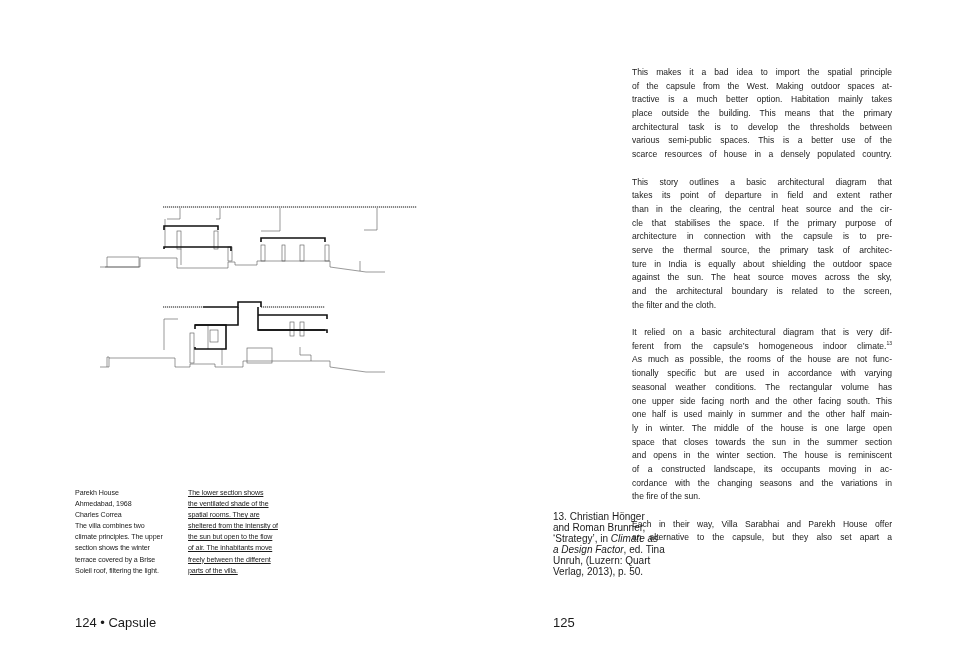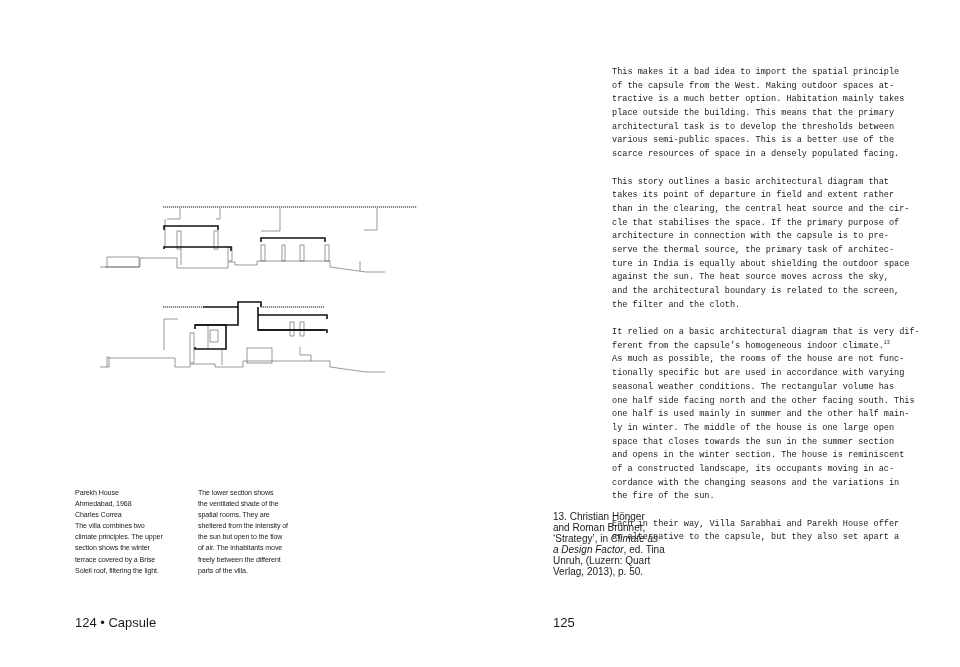--- a/index.html
+++ b/index.html
@@ -10,21 +10,21 @@
   .page-right { left:480px; width:480px; }
 
   .drawing { position:absolute; }
   .drawing svg { display:block; }
 
   .caption { position:absolute; font-size:7.1px; line-height:11.1px; color:#1a1a1a; letter-spacing:-0.1px; }
   .caption div { white-space:nowrap; }
 
   .folio { position:absolute; top:615px; font-size:13px; color:#1a1a1a; }
 
-  .body-col { position:absolute; left:132px; top:66px; width:260px; font-size:8.55px; line-height:13.7px; color:#1a1a1a;font-family:Liberation Mono, monospace; }
+  .body-col { position:absolute; left:152px; top:66px; width:260px; font-size:8.55px; line-height:13.7px; color:#1a1a1a; }
   .para { margin:0 0 13.7px 0; text-align:justify; }
   .para .ln { display:block; text-align:justify; text-align-last:justify; white-space:nowrap; height:13.7px; }
   .para .ln.last { text-align-last:left; }
   .para em { font-style:italic; }
   .para sup { font-size:5px; vertical-align:super; line-height:0; }
 
   .footnote { position:absolute; left:73px; top:511px; font-size:10px; line-height:11.1px; }
   .footnote div { white-space:nowrap; }
   .footnote em { font-style:italic; }
 </style>
@@ -99,21 +99,21 @@
   <div class="caption" style="left:75px; top:488px;">
     <div>Parekh House</div>
     <div>Ahmedabad, 1968</div>
     <div>Charles Correa</div>
     <div>The villa combines two</div>
     <div>climate principles. The upper</div>
     <div>section shows the winter</div>
     <div>terrace covered by a Brise</div>
     <div>Soleil roof, filtering the light.</div>
   </div>
-  <div class="caption" style="left:198px; top:488px;">
+  <div class="caption" style="left:188px; top:488px;text-decoration:underline;">
     <div>The lower section shows</div>
     <div>the ventilated shade of the</div>
     <div>spatial rooms. They are</div>
     <div>sheltered from the intensity of</div>
     <div>the sun but open to the flow</div>
     <div>of air. The inhabitants move</div>
     <div>freely between the different</div>
     <div>parts of the villa.</div>
   </div>
 
@@ -133,21 +133,21 @@
 
   <div class="body-col">
 
     <div class="para">
       <span class="ln">This makes it a bad idea to import the spatial principle</span>
       <span class="ln">of the capsule from the West. Making outdoor spaces at-</span>
       <span class="ln">tractive is a much better option. Habitation mainly takes</span>
       <span class="ln">place outside the building. This means that the primary</span>
       <span class="ln">architectural task is to develop the thresholds between</span>
       <span class="ln">various semi-public spaces. This is a better use of the</span>
-      <span class="ln">scarce resources of space in a densely populated facing.</span>
+      <span class="ln">scarce resources of house in a densely populated country.</span>
     </div>
 
     <div class="para">
       <span class="ln">This story outlines a basic architectural diagram that</span>
       <span class="ln">takes its point of departure in field and extent rather</span>
       <span class="ln">than in the clearing, the central heat source and the cir-</span>
       <span class="ln">cle that stabilises the space. If the primary purpose of</span>
       <span class="ln">architecture in connection with the capsule is to pre-</span>
       <span class="ln">serve the thermal source, the primary task of architec-</span>
       <span class="ln">ture in India is equally about shielding the outdoor space</span>
@@ -155,21 +155,21 @@
       <span class="ln">and the architectural boundary is related to the screen,</span>
       <span class="ln last">the filter and the cloth.</span>
     </div>
 
     <div class="para">
       <span class="ln">It relied on a basic architectural diagram that is very dif-</span>
       <span class="ln"><span>ferent from the capsule’s homogeneous indoor climate.</span><sup>13</sup></span>
       <span class="ln">As much as possible, the rooms of the house are not func-</span>
       <span class="ln">tionally specific but are used in accordance with varying</span>
       <span class="ln">seasonal weather conditions. The rectangular volume has</span>
-      <span class="ln">one half side facing north and the other facing south. This</span>
+      <span class="ln">one upper side facing north and the other facing south. This</span>
       <span class="ln">one half is used mainly in summer and the other half main-</span>
       <span class="ln">ly in winter. The middle of the house is one large open</span>
       <span class="ln">space that closes towards the sun in the summer section</span>
       <span class="ln">and opens in the winter section. The house is reminiscent</span>
       <span class="ln">of a constructed landscape, its occupants moving in ac-</span>
       <span class="ln">cordance with the changing seasons and the variations in</span>
       <span class="ln last">the fire of the sun.</span>
     </div>
 
     <div class="para">

